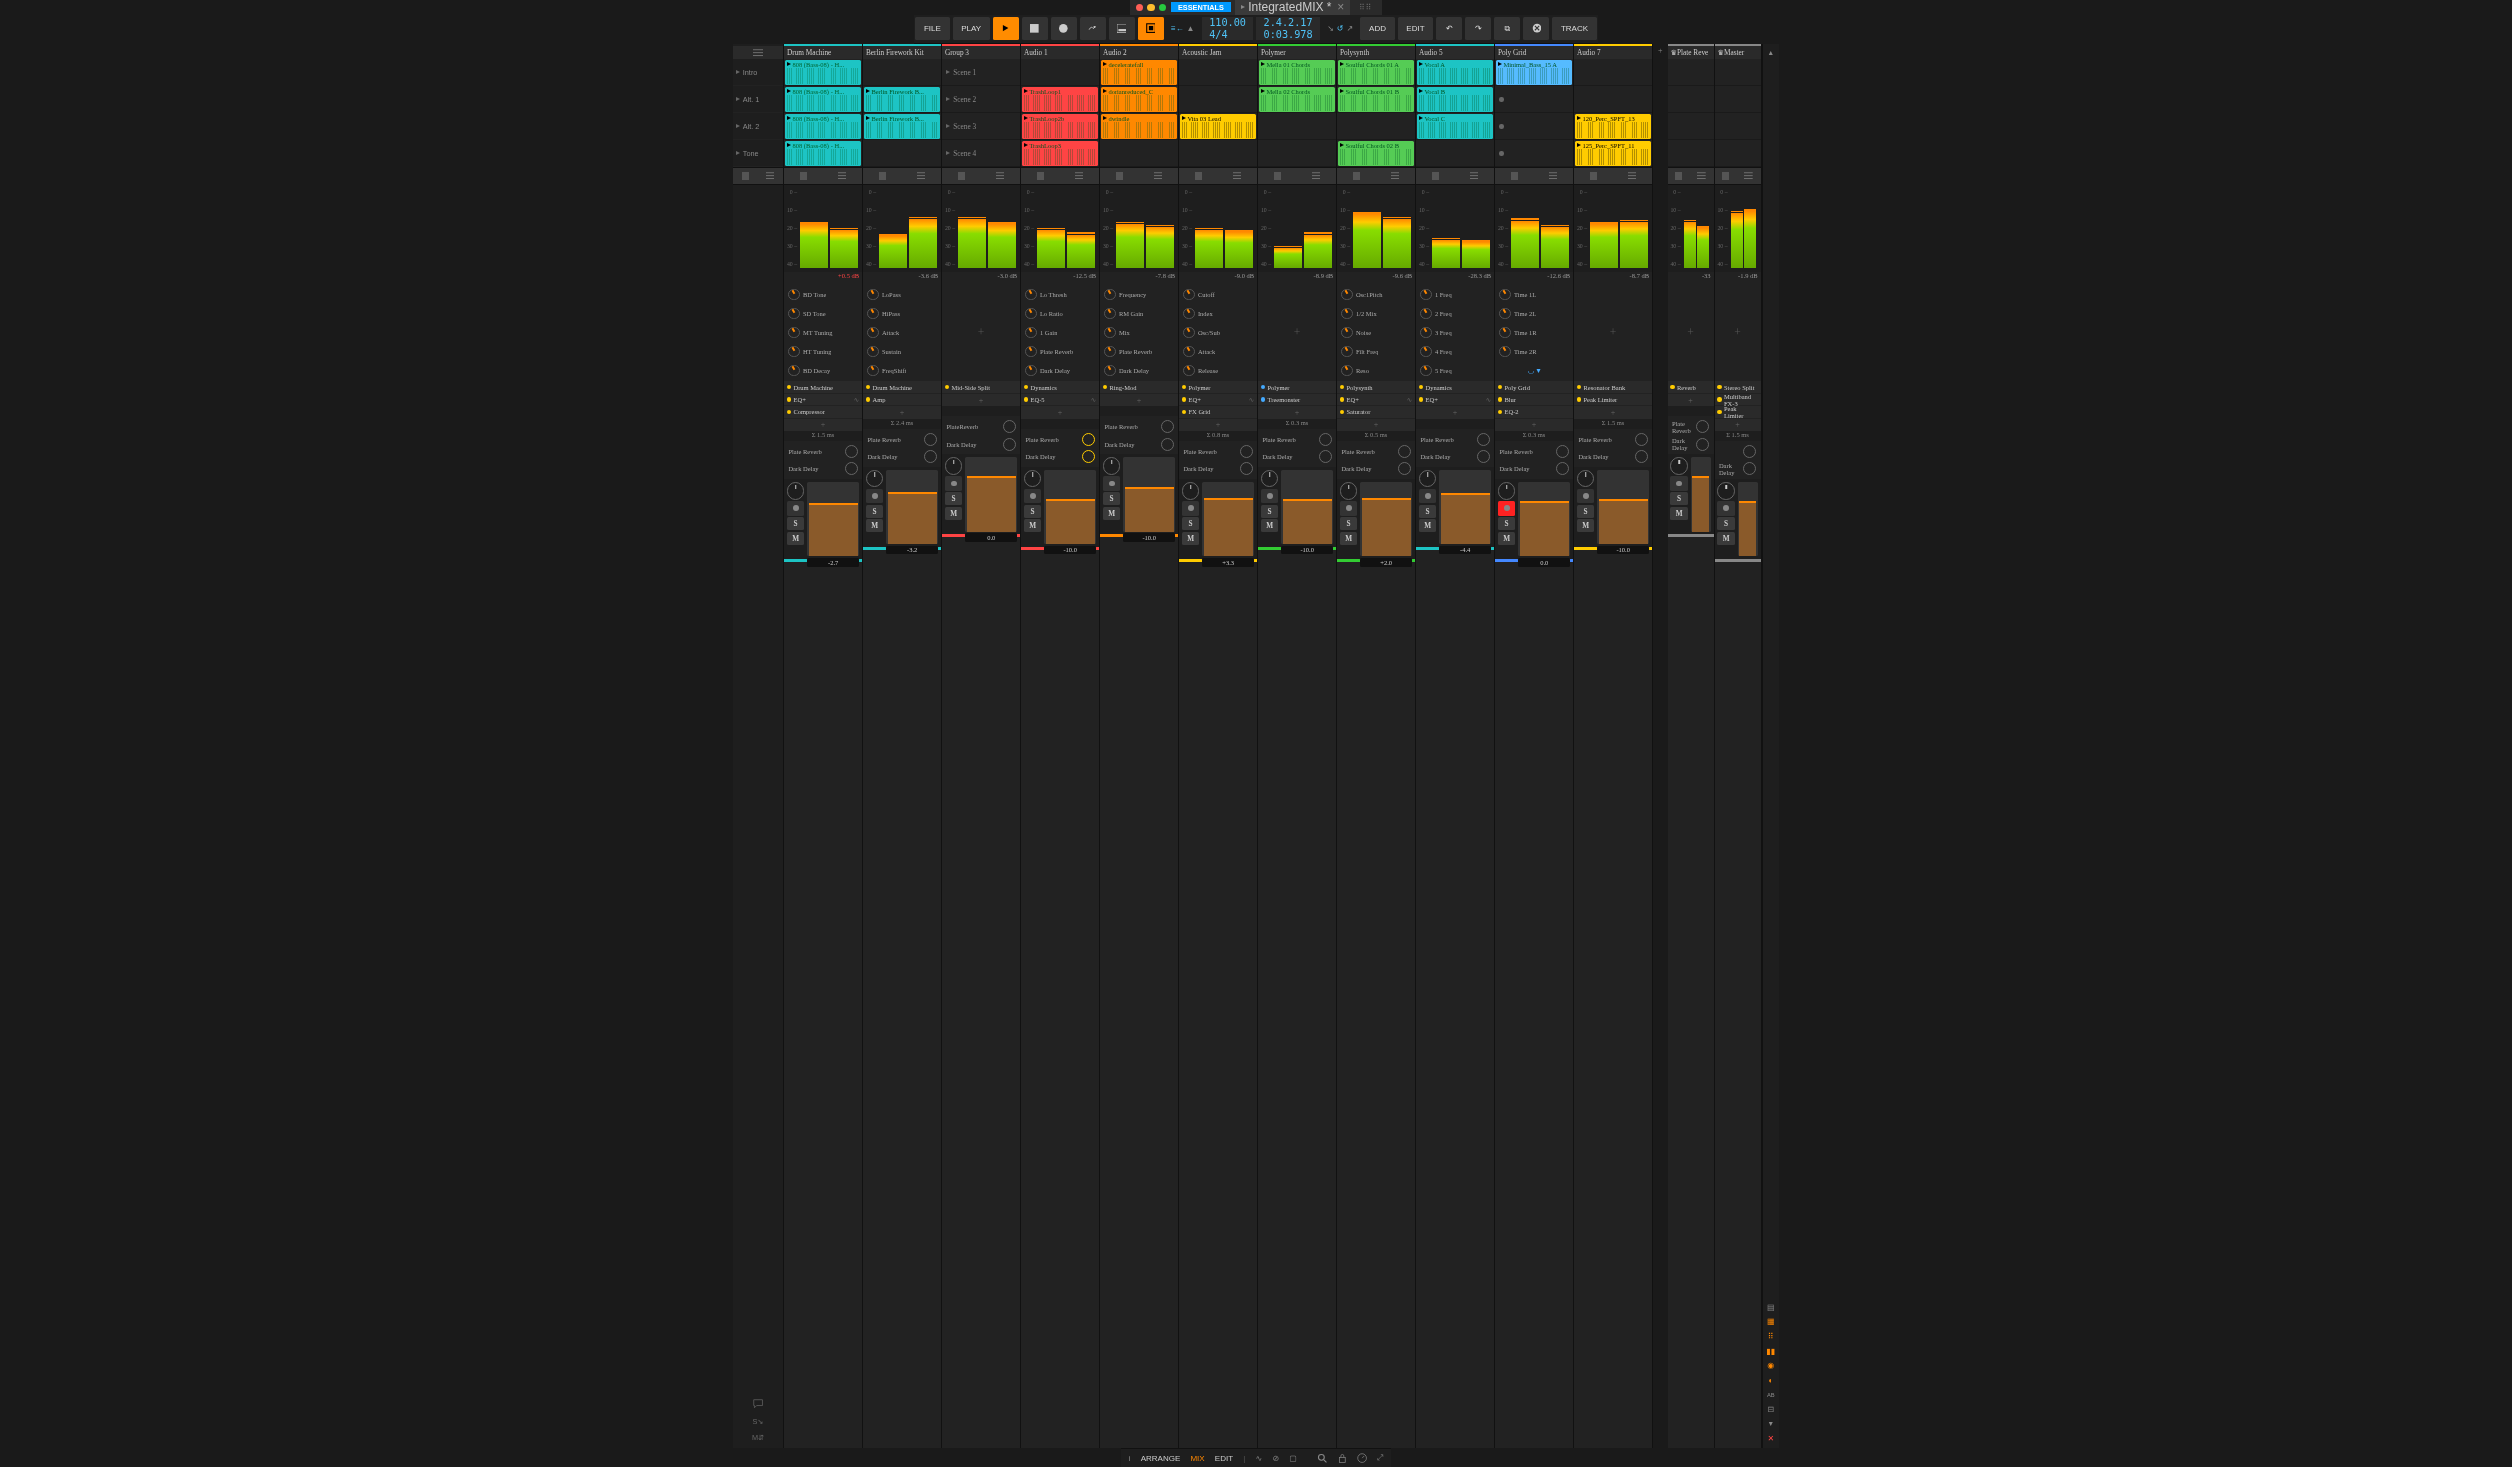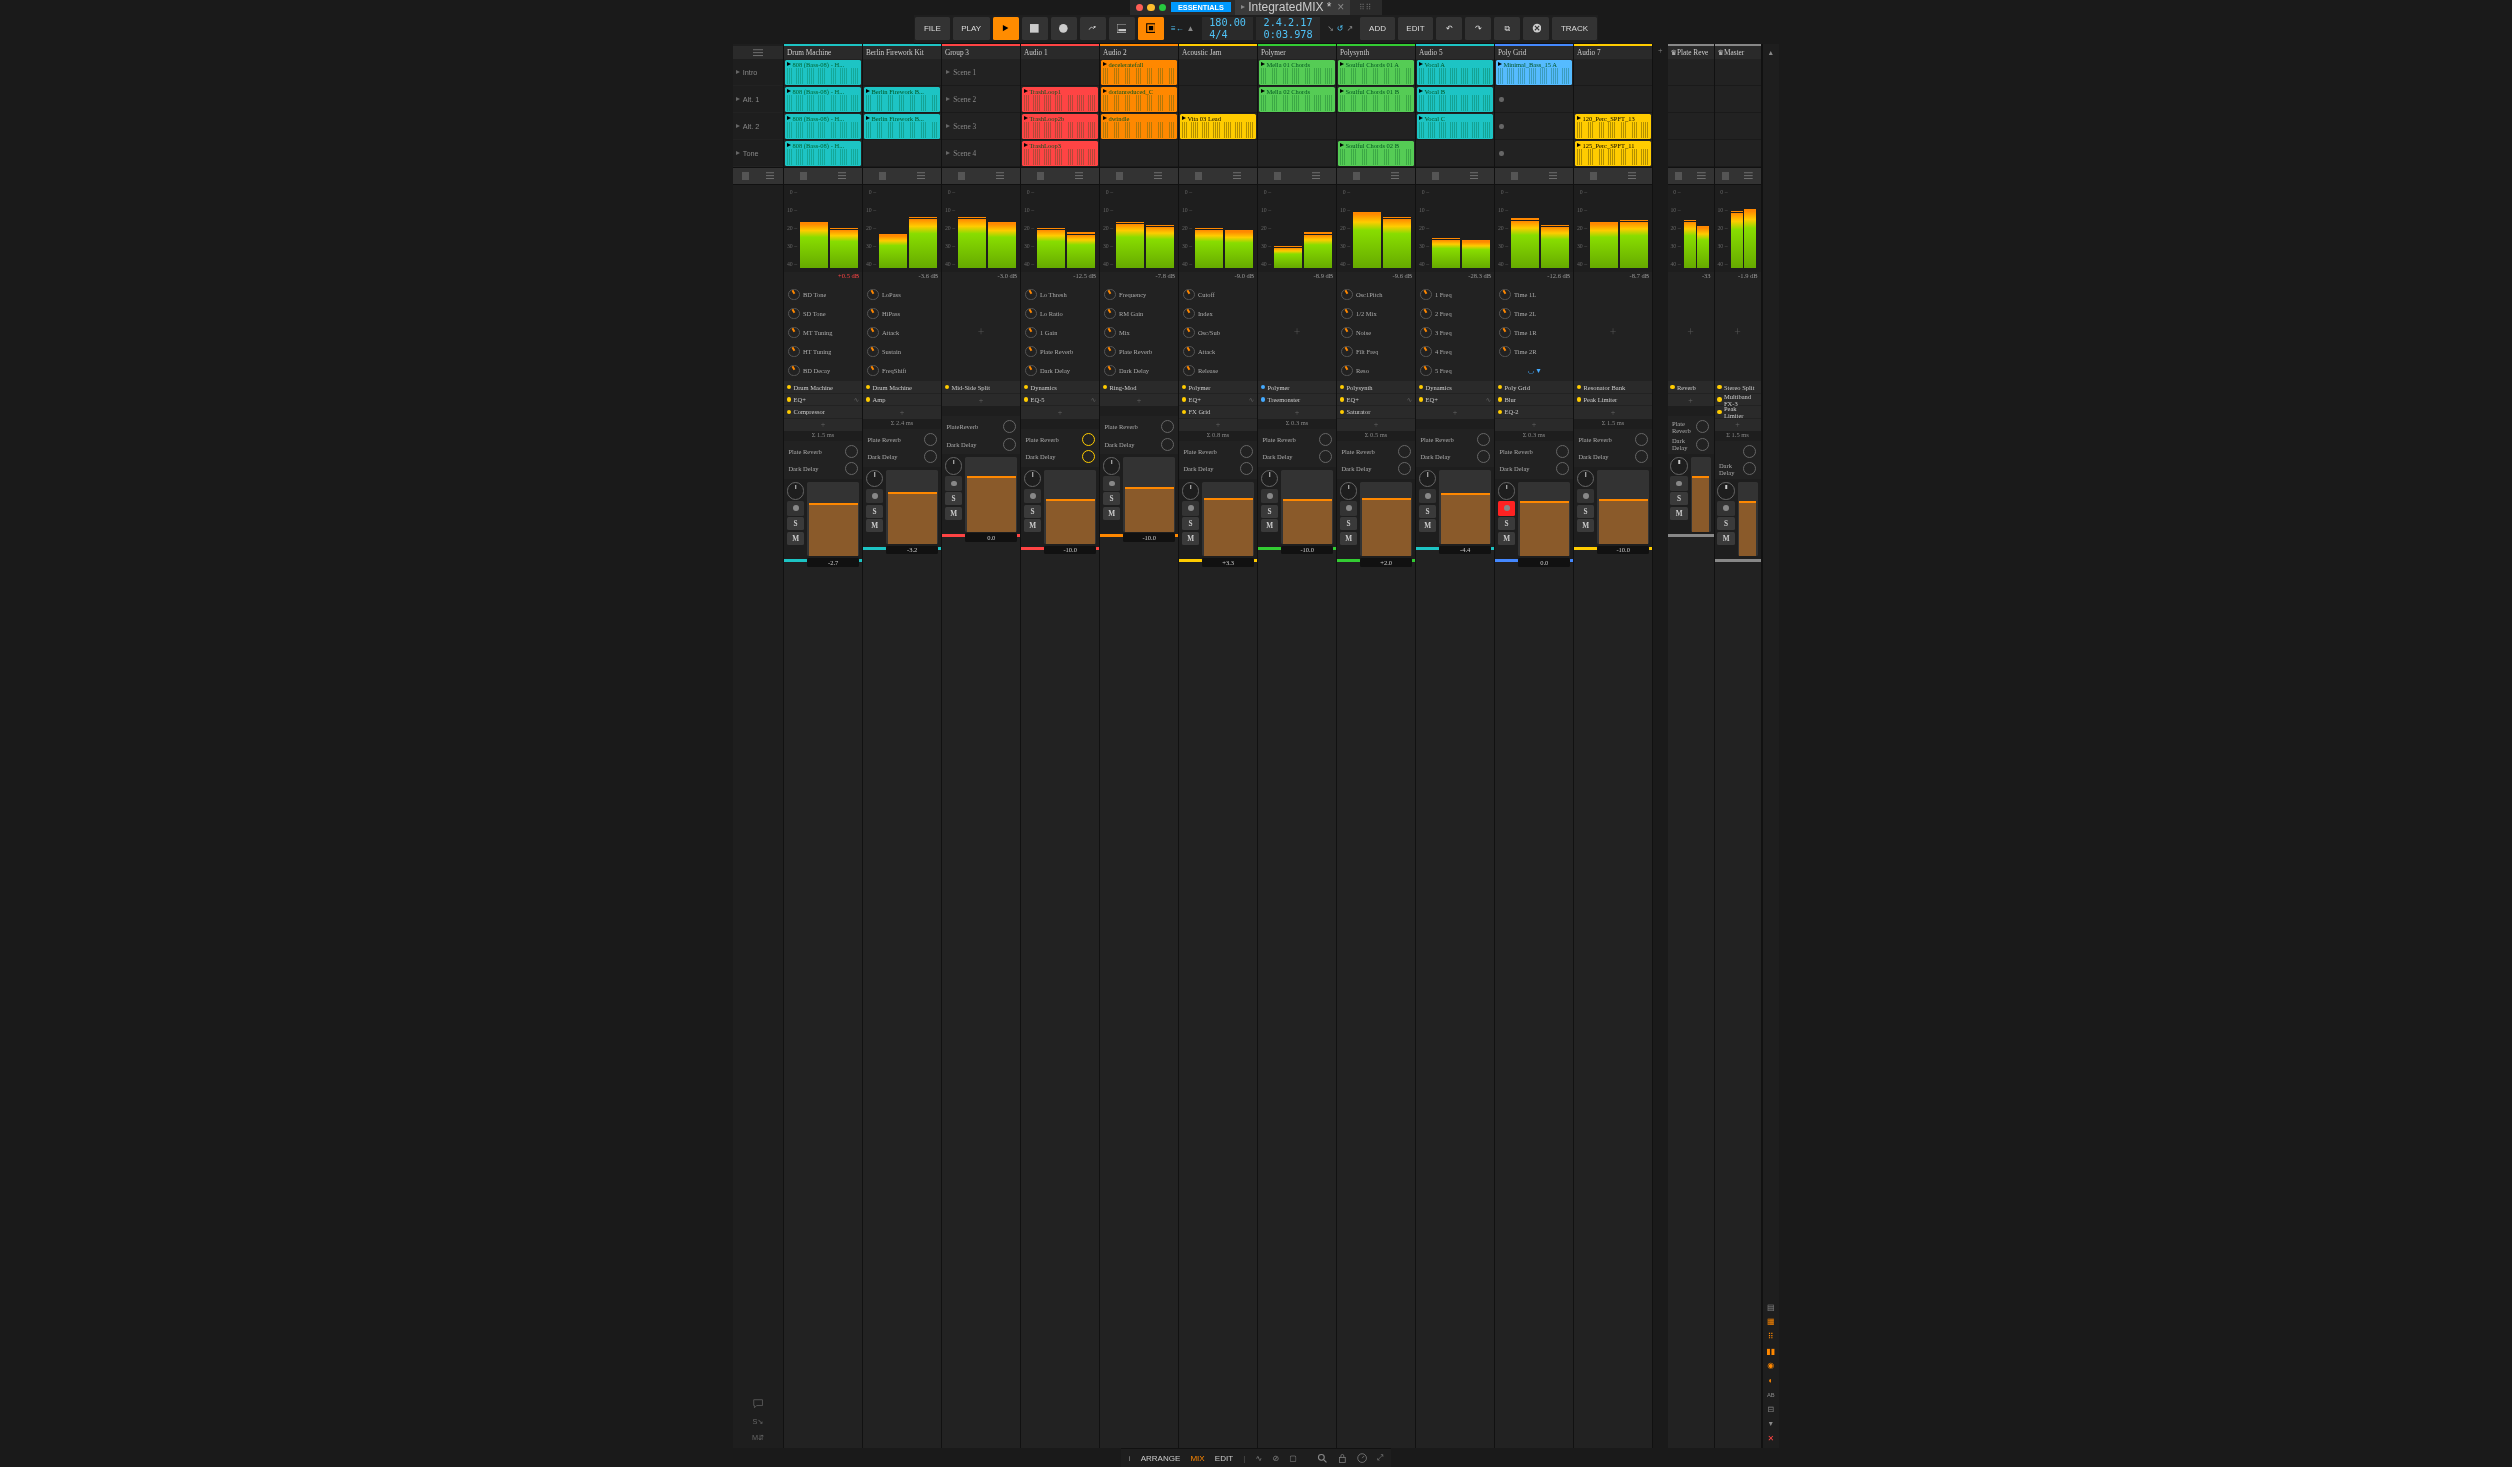--- a/index.html
+++ b/index.html
@@ -165,21 +165,21 @@
       <svg width="10.2" height="10.2" viewBox="0 0 12 14">
           <rect x="1" y="1" width="12" height="12" fill="none" stroke="#000" stroke-width="1.5"></rect>
           <rect x="4" y="4" width="6" height="6" fill="#000"></rect>
         </svg>
     </div>
     <div class="tb-transport-box">
       <span style="color:#4fc3f7;">≡←</span>
       <span style="color:#888;">▲</span>
     </div>
     <div class="tb-tempo">
-      <div>180.00</div>
+      <div>110.00</div>
       <div>4/4</div>
     </div>
     <div class="tb-time">
       <div>2.4.2.17</div>
       <div>0:03.978</div>
     </div>
     <div class="tb-transport-box">
       <span style="color:#888;">↘</span>
       <span style="color:#4fc3f7;">↺</span>
       <span style="color:#888;">↗</span>

